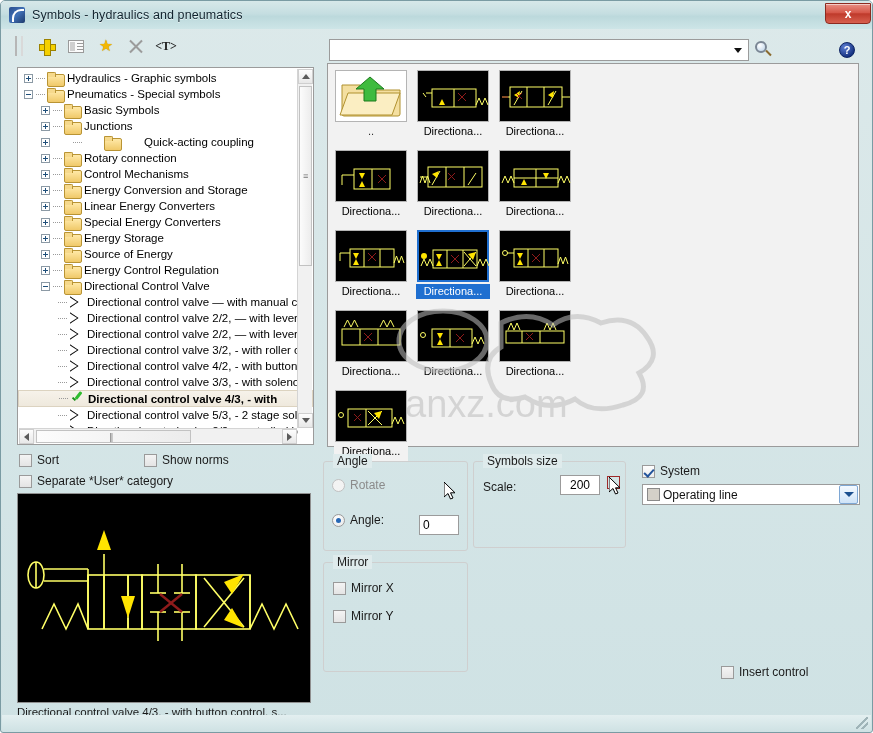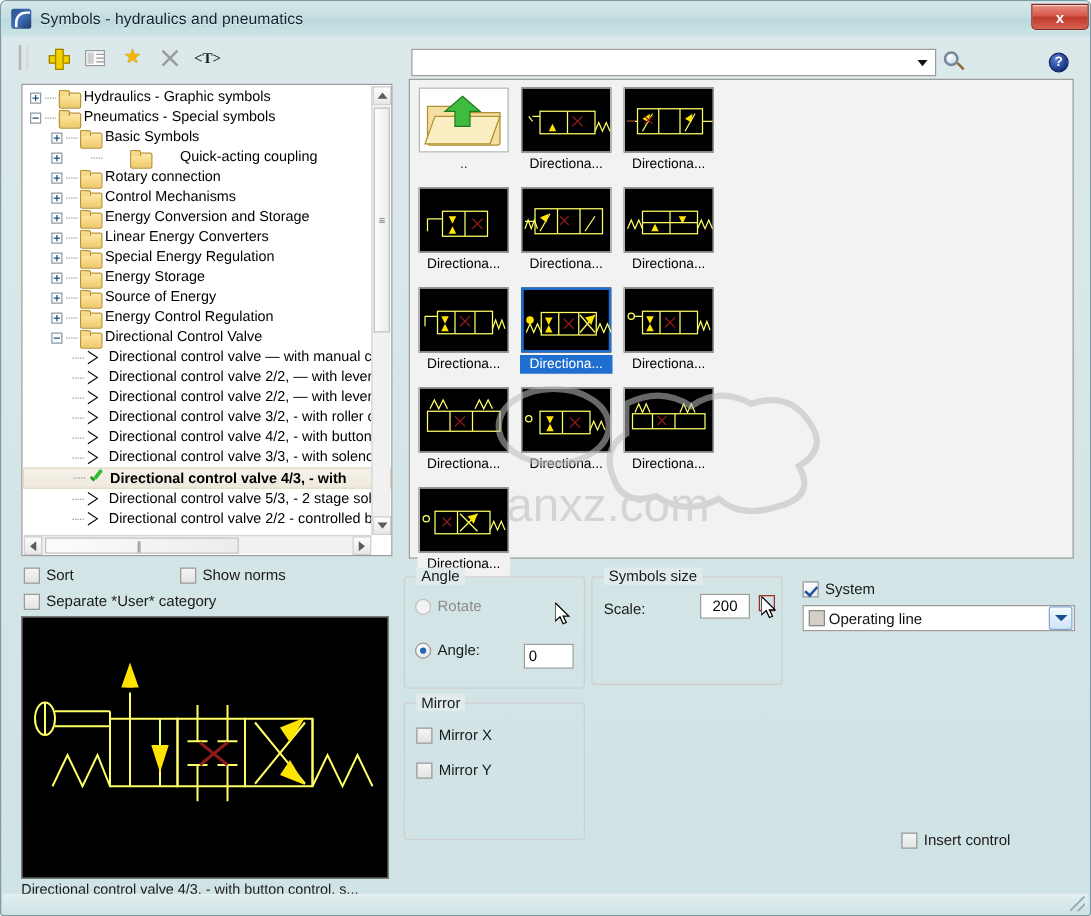--- a/index.html
+++ b/index.html
@@ -409,20 +409,26 @@
           <span class="dots"></span>
           <span class="folder"></span>
           <span>Pneumatics - Special symbols</span>
         </div>
         <div class="tree-row" style="padding-left: 23px;">
           <span class="expander plus"></span>
           <span class="dots"></span>
           <span class="folder"></span>
           <span>Basic Symbols</span>
         </div>
+        <div class="tree-row" style="padding-left: 23px;">
+          <span class="expander plus"></span>
+          <span class="dots"></span>
+          <span class="folder"></span>
+          <span>Junctions</span>
+        </div>
         <div class="tree-row" style="padding-left: 23px; gap: 20px;">
           <span class="expander plus"></span>
           <span class="dots"></span>
           <span class="folder"></span>
           <span>Quick-acting coupling</span>
         </div>
         <div class="tree-row" style="padding-left: 23px;">
           <span class="expander plus"></span>
           <span class="dots"></span>
           <span class="folder"></span>
@@ -443,21 +449,21 @@
         <div class="tree-row" style="padding-left: 23px;">
           <span class="expander plus"></span>
           <span class="dots"></span>
           <span class="folder"></span>
           <span>Linear Energy Converters</span>
         </div>
         <div class="tree-row" style="padding-left: 23px;">
           <span class="expander plus"></span>
           <span class="dots"></span>
           <span class="folder"></span>
-          <span>Special Energy Regulation</span>
+          <span>Special Energy Converters</span>
         </div>
         <div class="tree-row" style="padding-left: 23px;">
           <span class="expander plus"></span>
           <span class="dots"></span>
           <span class="folder"></span>
           <span>Energy Storage</span>
         </div>
         <div class="tree-row" style="padding-left: 23px;">
           <span class="expander plus"></span>
           <span class="dots"></span>

